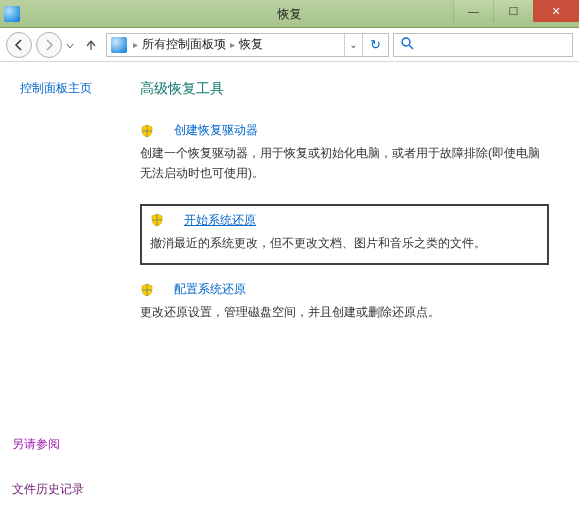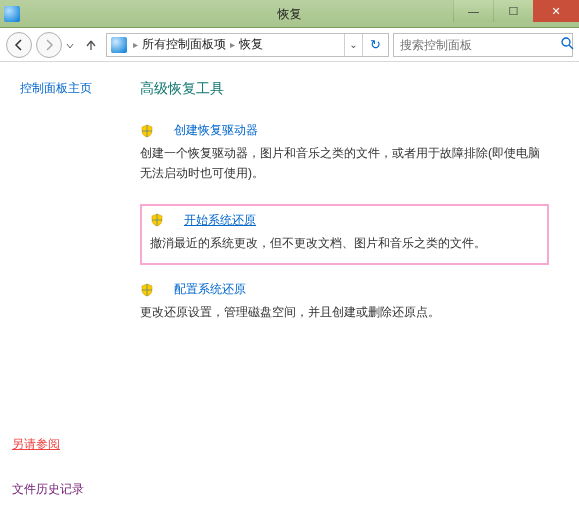--- a/index.html
+++ b/index.html
@@ -25,33 +25,33 @@
 .addr-dd { width: 18px; color:#555; text-align:center; cursor:pointer; border-left:1px solid #d0d0d0; font-size:10px; height:100%; line-height:22px; }
 .addr-refresh { width: 26px; text-align:center; color:#0066cc; cursor:pointer; border-left:1px solid #d0d0d0; height:100%; line-height:22px; font-size:13px; }
 .search-bar { width: 180px; height: 24px; border: 1px solid #bfbfbf; display: flex; align-items: center; }
 .search-input { flex:1; border:none; outline:none; font-size:12px; padding: 0 6px; color:#666; }
 .search-btn { width: 26px; text-align:center; color:#0066cc; cursor:pointer; font-size:13px; }
 
 .body-area { display: flex; height: calc(522px - 28px - 34px); }
 .sidebar { width: 140px; padding: 18px 20px; font-size: 12px; }
 .sidebar-link { color: #0066cc; cursor: pointer; }
 .sidebar-bottom { position: absolute; bottom: 24px; left: 12px; font-size: 12px; }
-.see-also { color: #ef4444; margin-bottom: 10px; text-decoration: underline; }
+.see-also { color: #a21caf; margin-bottom: 10px; }
 .file-history { color: #701a75; cursor:pointer;margin-top:28px; }
 
 .content { flex: 1; padding: 18px 30px 0 0; font-size: 12px; color: #222; }
 .content h2 { font-size: 14px; color: #0f766e; font-weight: normal; margin-bottom: 24px; }
 .tool-item { margin-bottom: 20px; }
 .tool-head { display:flex; align-items:center; gap:20px; margin-bottom: 4px; }
 .shield { width: 14px; height: 14px; display:inline-block; }
 .shield svg { width:14px; height:14px; }
 .tool-link { color: #0066cc; cursor:pointer; }
 .tool-link.underline { text-decoration: underline; }
 .tool-desc { color: #333; line-height: 1.7; }
-.red-box { border: 2px solid #f9a8d4; padding: 6px 8px 10px 8px; margin-bottom: 16px; }
+.red-box { border: 2px solid #404040; padding: 6px 8px 10px 8px; margin-bottom: 16px; }
 .extra-note { color: #0066cc; margin-top: 14px; cursor:pointer; }
 .extra-prefix { color:#333; }
 </style>
 </head>
 <body>
 
 <div class="titlebar">
   <div class="title-left">
     <div class="title-icon"></div>
   </div>
@@ -88,21 +88,20 @@
     <div class="addr-icon"></div>
     <span class="addr-sep">▸</span>
     <span class="addr-seg">所有控制面板项</span>
     <span class="addr-sep">▸</span>
     <span class="addr-seg">恢复</span>
     <div style="flex:1"></div>
     <div class="addr-dd">⌄</div>
     <div class="addr-refresh">↻</div>
   </div>
   <div class="search-bar">
-    <input class="search-input" placeholder="搜索控制面板" style="">
     <div class="search-btn">
       <svg width="13" height="13" viewBox="0 0 13 13">
           <circle cx="5" cy="5" r="4" stroke="#0066cc" stroke-width="1.3" fill="none"></circle>
           <line x1="8" y1="8" x2="12" y2="12" stroke="#0066cc" stroke-width="1.3"></line>
         </svg>
     </div>
   </div>
 </div>
 
 <div class="body-area">
@@ -118,21 +117,21 @@
     <h2>高级恢复工具</h2>
 
     <div class="tool-item">
       <div class="tool-head">
         <span class="shield"><svg viewBox="0 0 14 14">
               <path d="M7 1 L12 3 V7 C12 10 9.5 12.5 7 13 C4.5 12.5 2 10 2 7 V3 Z" fill="#ffcc00" stroke="#c09000" stroke-width="0.5"></path>
               <path d="M7 1 L7 13 M2 7 L12 7" stroke="#0066cc" stroke-width="0.5"></path>
             </svg></span>
         <span class="tool-link">创建恢复驱动器</span>
       </div>
-      <div class="tool-desc">创建一个恢复驱动器，图片和音乐之类的文件，或者用于故障排除(即使电脑无法启动时也可使用)。</div>
+      <div class="tool-desc">创建一个恢复驱动器，用于恢复或初始化电脑，或者用于故障排除(即使电脑无法启动时也可使用)。</div>
     </div>
 
     <div class="red-box">
       <div class="tool-head">
         <span class="shield"><svg viewBox="0 0 14 14">
               <path d="M7 1 L12 3 V7 C12 10 9.5 12.5 7 13 C4.5 12.5 2 10 2 7 V3 Z" fill="#ffcc00" stroke="#c09000" stroke-width="0.5"></path>
               <path d="M7 1 L7 13 M2 7 L12 7" stroke="#0066cc" stroke-width="0.5"></path>
             </svg></span>
         <span class="tool-link underline">开始系统还原</span>
       </div>

